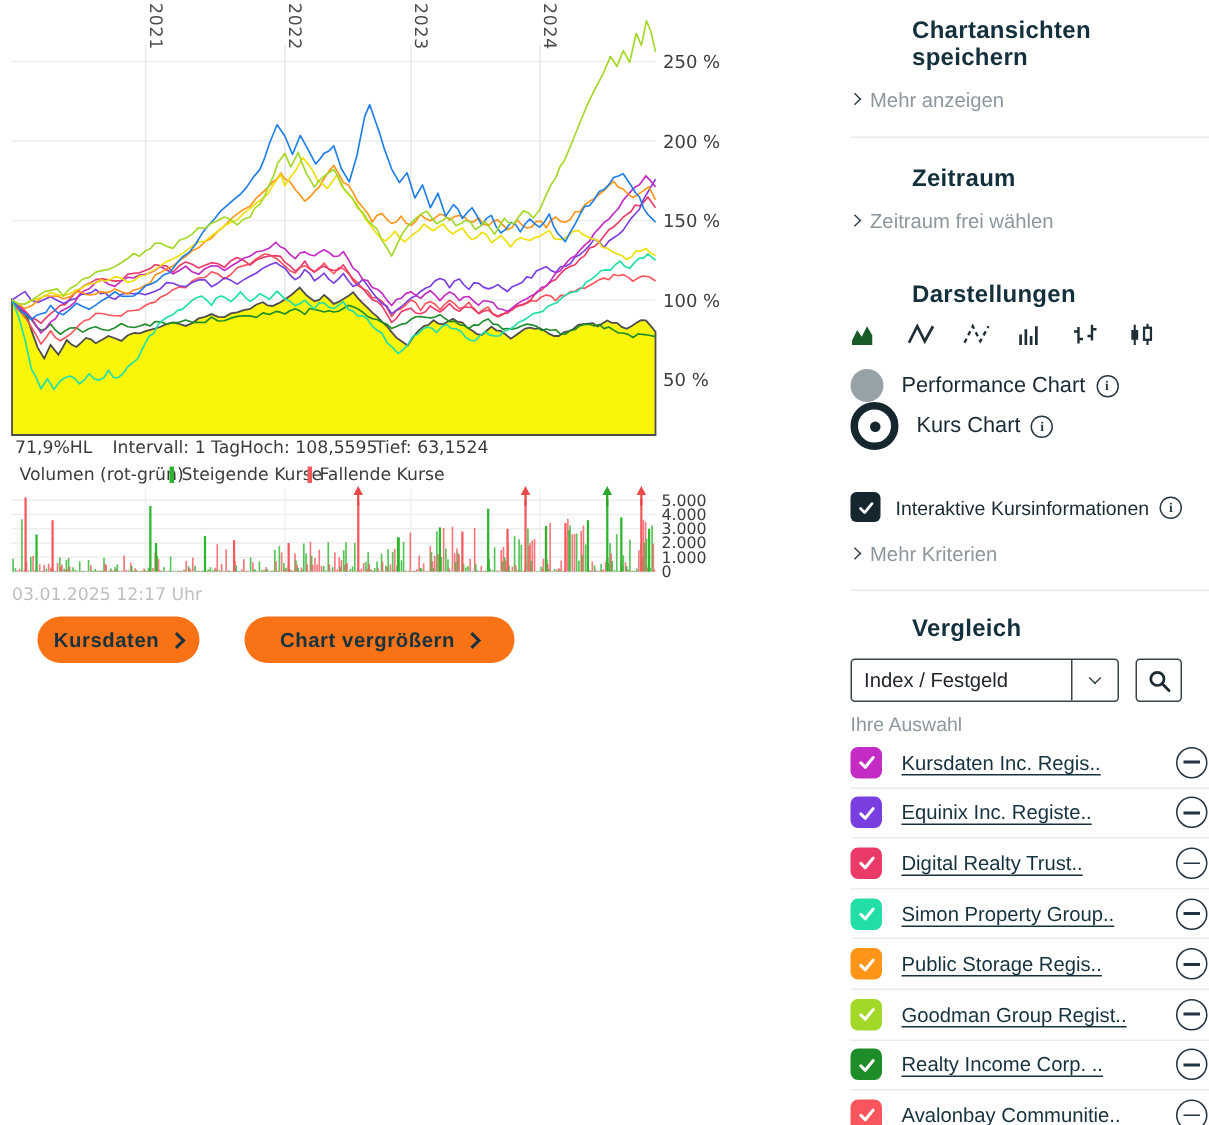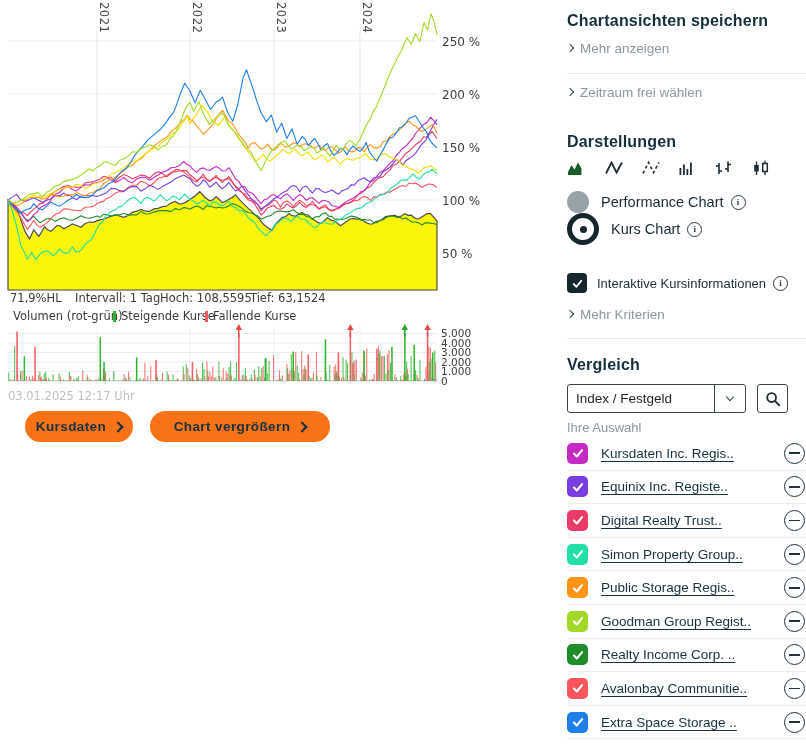--- a/index.html
+++ b/index.html
@@ -17,31 +17,31 @@
        font-size:11.5px;color:#3c3c3c;white-space:nowrap;}
   .vol-legend .mark{top:311px;width:3px;height:11px;display:inline-block;}
   .timestamp{position:absolute;left:8px;top:389px;font-family:"DejaVu Sans",sans-serif;
        font-size:11.5px;color:#bfbfbf;}
   .btn-row{position:absolute;left:0;top:411px;width:560px;}
   .pill{position:absolute;height:31px;border:none;border-radius:17px;background:#f97316;
         color:#16323f;font-family:"Liberation Sans",sans-serif;font-size:13.5px;font-weight:700;
         letter-spacing:.4px;display:flex;align-items:center;justify-content:center;cursor:pointer;}
   .pill .chev{margin-left:8px;border-color:#16323f;}
   #btn-kursdaten{left:25px;width:108px;}
-  #btn-enlarge{left:150px;width:180px;}
+  #btn-enlarge{left:163px;width:180px;}
 
   
   .chev{display:inline-block;width:6px;height:6px;border-style:solid;border-width:2px 2px 0 0;
         border-color:#2f4047;transform:rotate(45deg);}
   .chev.small{width:5px;height:5px;border-width:1.7px 1.7px 0 0;margin-right:7px;position:relative;top:-1px;}
   .chev.down{transform:rotate(135deg);position:relative;top:-2px;}
 
   
   .sidebar{position:absolute;left:567px;top:0;width:239px;}
-  .sb-h{font-size:16px;font-weight:700;color:#15303d;letter-spacing:.2px;}
+  .sb-h{font-size:16px;font-weight:700;color:#15303d;letter-spacing:.2px;margin-left:41px;}
   .sb-link{display:flex;align-items:center;font-size:13.5px;color:#8d979e;cursor:pointer;}
   .sb-divider{border:none;border-top:1px solid #e9e9e9;margin:0;}
   .icon-row{display:flex;align-items:flex-end;gap:14px;}
   .icon-row .ct{width:23px;height:17px;display:flex;align-items:flex-end;cursor:pointer;}
   .opt-row{display:flex;align-items:center;}
   .opt-label{font-size:14.5px;color:#1b2b36;margin-left:12px;margin-right:7px;}
   .opt-label.sm{font-size:13px;margin-left:10px;}
   .radio{width:22px;height:22px;border-radius:50%;flex:0 0 auto;cursor:pointer;}
   .radio.off{background:#97a1a8;}
   .radio.on{border:5px solid #16262e;background:#fff;display:flex;align-items:center;justify-content:center;}
@@ -612,20 +612,21 @@
   <aside class="sidebar">
 
     <div class="sb-h" style="margin-top:12px">Chartansichten speichern</div>
     <div class="sb-link" style="margin-top:11px">
       <span class="chev small"></span>
       <span>Mehr anzeigen</span>
     </div>
 
     <hr class="sb-divider" style="margin-top:17px">
 
+    <div class="sb-h" style="margin-top:19px">Zeitraum</div>
     <div class="sb-link" style="margin-top:11px">
       <span class="chev small"></span>
       <span>Zeitraum frei wählen</span>
     </div>
 
     <div class="sb-h" style="margin-top:33px">Darstellungen</div>
 
     <div class="icon-row" style="margin-top:8px">
       <span class="ct">
         <svg width="17" height="16" viewBox="0 0 17 16">

